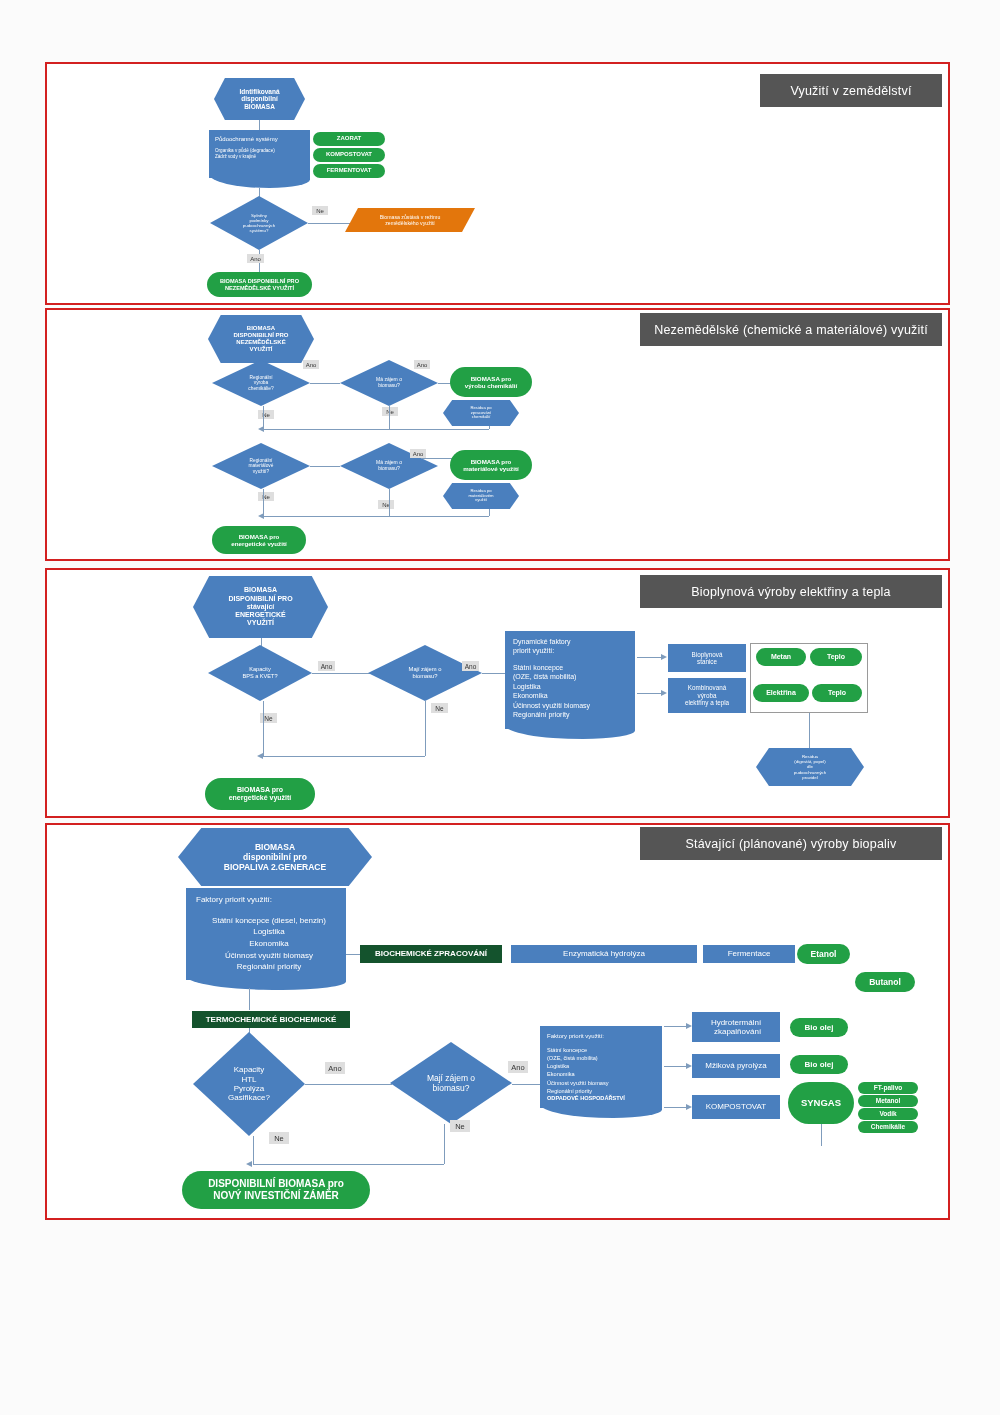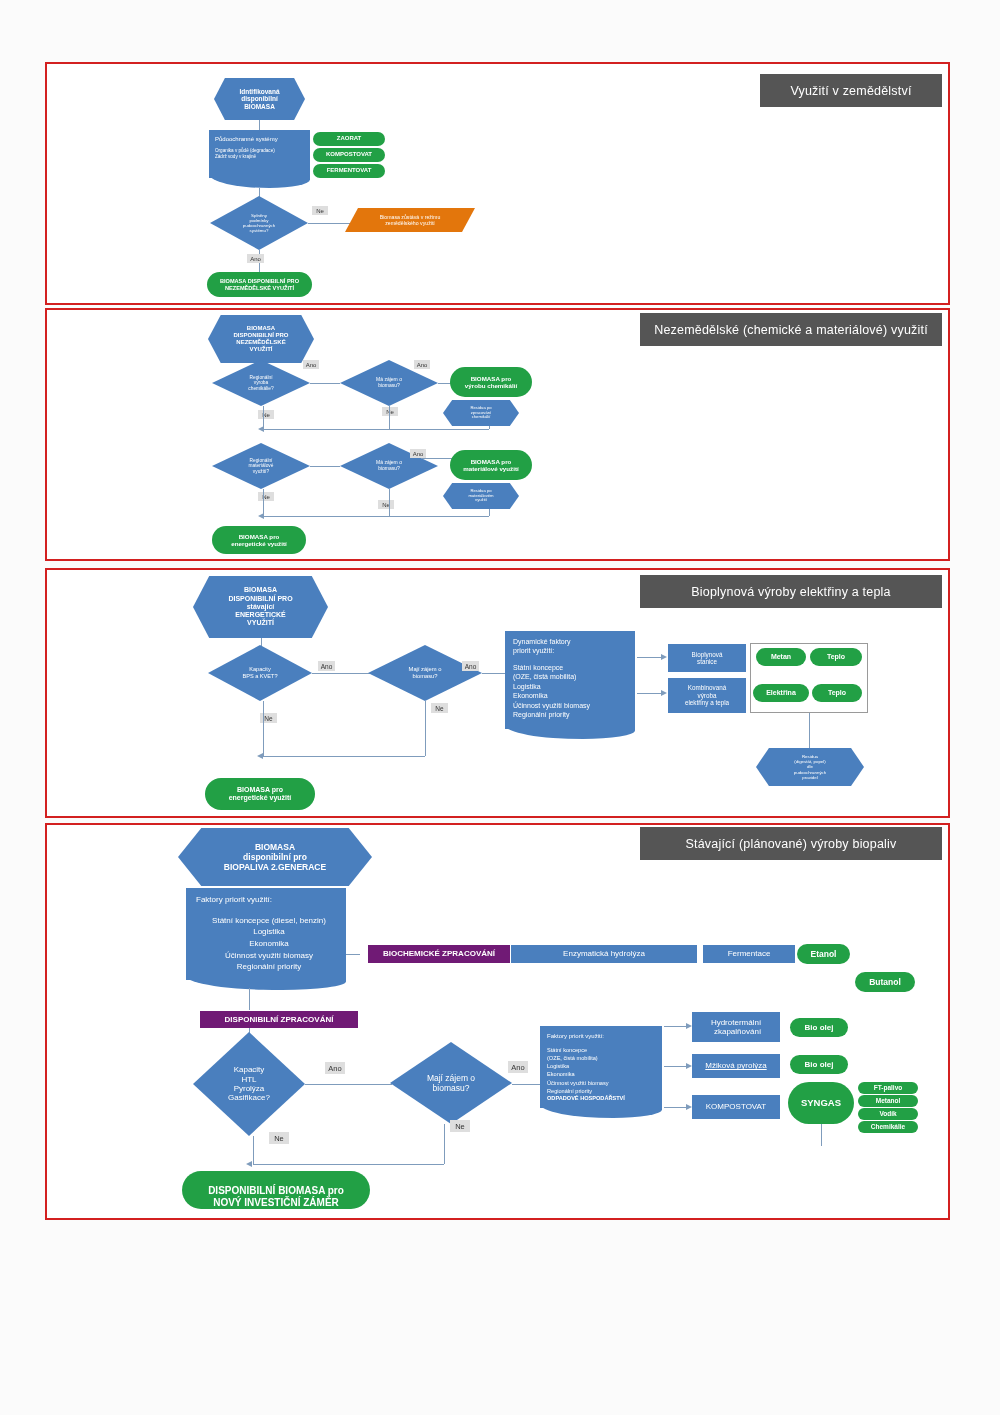--- a/index.html
+++ b/index.html
@@ -12,21 +12,21 @@
 
   
   .node{position:absolute;box-sizing:border-box;display:flex;align-items:center;justify-content:center;
         text-align:center;color:#ffffff;line-height:1.18;}
 
   .hex{background:#4a7fbe;clip-path:polygon(12% 0%,88% 0%,100% 50%,88% 100%,12% 100%,0% 50%);}
   .diamond{background:#4a7fbe;clip-path:polygon(50% 0%,100% 50%,50% 100%,0% 50%);}
   .rect{background:#4a7fbe;}
   .para{background:#e3760c;clip-path:polygon(10% 0%,100% 0%,90% 100%,0% 100%);}
   .pill{background:#22a045;border-radius:999px;}
-  .orange-bar{background:#701a75;color:#ffffff;margin-left:8px;}
+  .orange-bar{background:#14532d;color:#ffffff;}
   .label-sm{position:absolute;background:#dedede;color:#333;font-size:6px;display:flex;align-items:center;
     justify-content:center;box-sizing:border-box;}
   .dashbox{position:absolute;border:1px solid #9a9a9a;box-sizing:border-box;}
 
   .ln{position:absolute;background:#7f9cbc;}
   .lnh{height:1px;}
   .lnv{width:1px;}
   .arrow{position:absolute;width:0;height:0;}
   .arr-r{border-top:3.5px solid transparent;border-bottom:3.5px solid transparent;border-left:6px solid #7f9cbc;}
   .arr-l{border-top:3.5px solid transparent;border-bottom:3.5px solid transparent;border-right:6px solid #7f9cbc;}
@@ -321,21 +321,21 @@
     </div>
   <div class="node pill" style="left:797px;top:944px;width:53px;height:20px;font-size:8.5px;font-weight:bold;">
     <span>Etanol</span>
     </div>
   <div class="node pill" style="left:855px;top:944px;width:60px;height:20px;font-size:8.5px;font-weight:bold;margin-top:28px;">
     <span>Butanol</span>
     </div>
 
   <div class="ln lnv" style="left:249px;top:988px;height:22px;"></div>
   <div class="node orange-bar" style="left:192px;top:1011px;width:158px;height:17px;font-size:8px;font-weight:bold;">
-    <span>DISPONIBILNÍ ZPRACOVÁNÍ</span>
+    <span>TERMOCHEMICKÉ BIOCHEMICKÉ</span>
     </div>
   <div class="ln lnv" style="left:249px;top:1028px;height:10px;"></div>
 
   <div class="node diamond" style="left:193px;top:1032px;width:112px;height:104px;font-size:8px;">
     <span style="white-space:pre-line">Kapacity
 HTL
 Pyrolýza
 Gasifikace?</span>
     </div>
   <div class="ln lnh" style="left:305px;top:1084px;width:87px;"></div>
@@ -368,21 +368,21 @@
   <div class="arrow arr-r" style="left:686px;top:1022.5px;"></div>
   <div class="ln lnh" style="left:664px;top:1066px;width:24px;"></div>
   <div class="arrow arr-r" style="left:686px;top:1062.5px;"></div>
   <div class="ln lnh" style="left:664px;top:1107px;width:24px;"></div>
   <div class="arrow arr-r" style="left:686px;top:1103.5px;"></div>
 
   <div class="node rect" style="left:692px;top:1012px;width:88px;height:30px;font-size:8px;text-align:right;">
     <span style="white-space:pre-line">Hydrotermální
 zkapalňování</span>
     </div>
-  <div class="node rect" style="left:692px;top:1054px;width:88px;height:24px;font-size:8px;text-decoration:underline;">
+  <div class="node rect" style="left:692px;top:1054px;width:88px;height:24px;font-size:8px;">
     <span>Mžiková pyrolýza</span>
     </div>
   <div class="node rect" style="left:692px;top:1095px;width:88px;height:24px;font-size:8px;">
     <span>KOMPOSTOVAT</span>
     </div>
 
   <div class="node pill" style="left:790px;top:1018px;width:58px;height:19px;font-size:8px;font-weight:bold;">
     <span>Bio olej</span>
     </div>
   <div class="node pill" style="left:790px;top:1055px;width:58px;height:19px;font-size:8px;font-weight:bold;">
@@ -411,18 +411,18 @@
       <span>Ne</span>
     </div>
   <div class="label-sm" style="left:450px;top:1120px;width:20px;height:12px;font-size:7.5px;">
       <span>Ne</span>
     </div>
   <div class="ln lnv" style="left:444px;top:1124px;height:40px;"></div>
   <div class="ln lnh" style="left:253px;top:1164px;width:191px;"></div>
   <div class="ln lnv" style="left:253px;top:1136px;height:28px;"></div>
   <div class="arrow arr-l" style="left:246px;top:1160.5px;"></div>
 
-  <div class="node pill" style="left:182px;top:1171px;width:188px;height:38px;font-size:10px;font-weight:bold;align-items:flex-end;">
+  <div class="node pill" style="left:182px;top:1171px;width:188px;height:38px;font-size:10px;font-weight:bold;">
     <span style="white-space:pre-line">DISPONIBILNÍ BIOMASA pro
 NOVÝ INVESTIČNÍ ZÁMĚR</span>
     </div>
 
 </div>
 
 </body></html>

